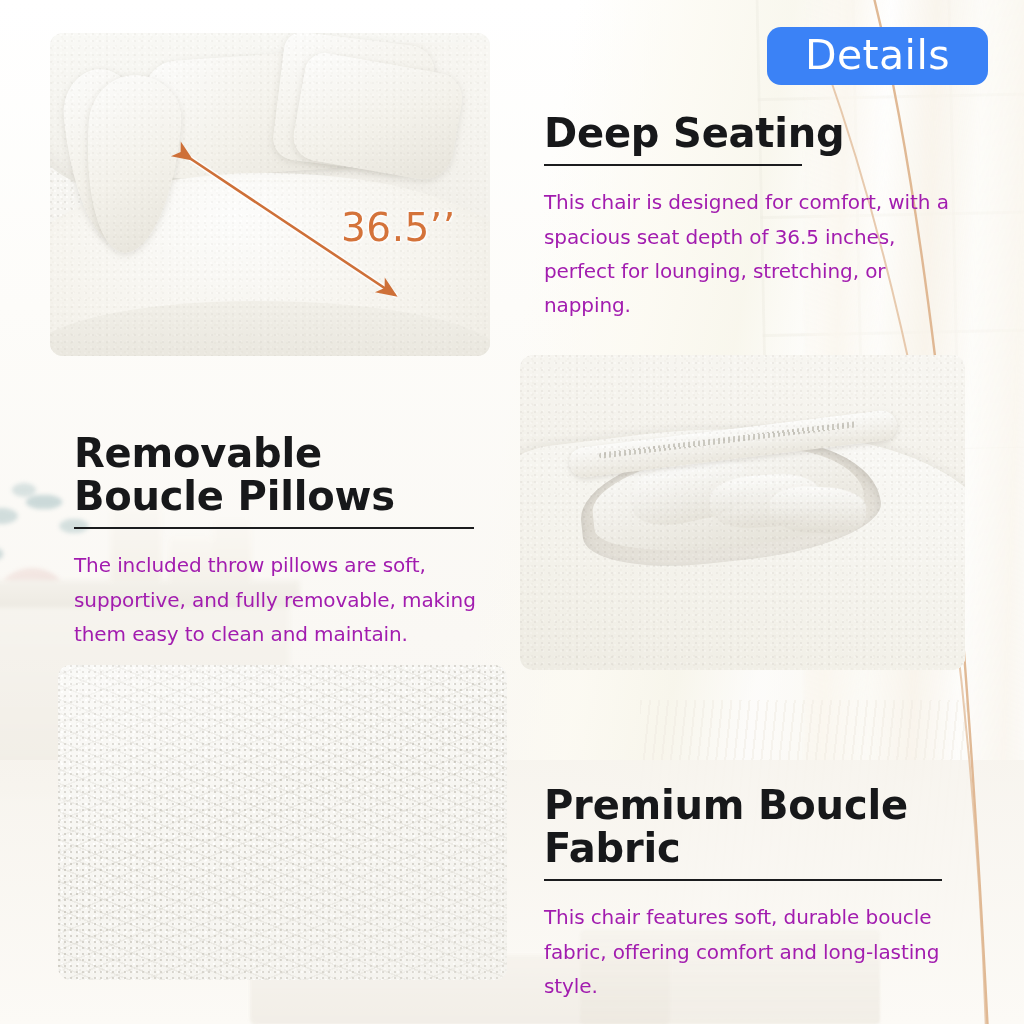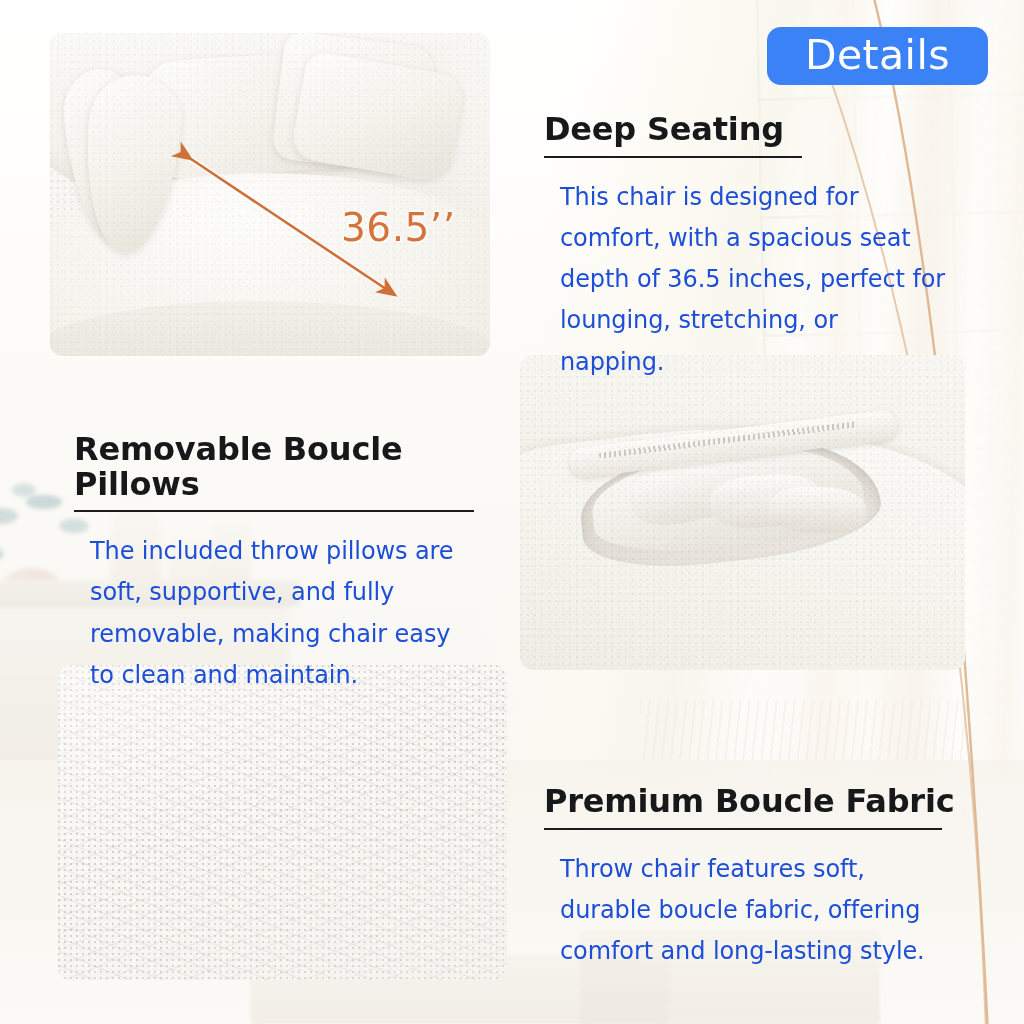--- a/index.html
+++ b/index.html
@@ -277,27 +277,27 @@
   .fab-sheen{
     position:absolute;inset:0;
     background:linear-gradient(160deg,rgba(255,255,255,.45),rgba(255,255,255,0) 45%,rgba(240,238,232,.35));
   }
 
   
   .block{position:absolute;}
   .block h2{
     margin:0;padding:0;color:#17181a;font-weight:bold;
     font-family:"DejaVu Sans", sans-serif;
-    font-size:32px;line-height:1.08;letter-spacing:-.2px;
+    font-size:40px;line-height:1.08;letter-spacing:-.2px;
   }
   .rule{height:2px;background:#1b1c1e;margin-top:9px;}
   .block p{
-    margin:16px;padding:0;color:#1d4ed8;
+    margin:0;padding:0;color:#a21caf;
     font-family:"DejaVu Sans", sans-serif;
-    font-size:24px;line-height:1.72;font-weight:400;letter-spacing:-.1px;
+    font-size:20px;line-height:1.72;font-weight:400;letter-spacing:-.1px;
   }
   #txt-deep{left:544px;top:112px;width:420px;}
   #txt-deep .rule{width:258px;}
   #txt-deep p{margin-top:19px;}
 
   #txt-pillows{left:74px;top:432px;width:410px;}
   #txt-pillows .rule{width:400px;}
   #txt-pillows p{margin-top:19px;}
 
   #txt-fabric{left:544px;top:784px;width:412px;}
@@ -401,22 +401,22 @@
 
   <div class="block" id="txt-deep">
     <h2>Deep Seating</h2>
     <div class="rule"></div>
     <p>This chair is designed for comfort, with a spacious seat depth of 36.5 inches, perfect for lounging, stretching, or napping.</p>
   </div>
 
   <div class="block" id="txt-pillows">
     <h2>Removable Boucle Pillows</h2>
     <div class="rule"></div>
-    <p>The included throw pillows are soft, supportive, and fully removable, making chair easy to clean and maintain.</p>
+    <p>The included throw pillows are soft, supportive, and fully removable, making them easy to clean and maintain.</p>
   </div>
 
   <div class="block" id="txt-fabric">
     <h2>Premium Boucle Fabric</h2>
     <div class="rule"></div>
-    <p>Throw chair features soft, durable boucle fabric, offering comfort and long-lasting style.</p>
+    <p>This chair features soft, durable boucle fabric, offering comfort and long-lasting style.</p>
   </div>
 
 </div>
 
 </body></html>

